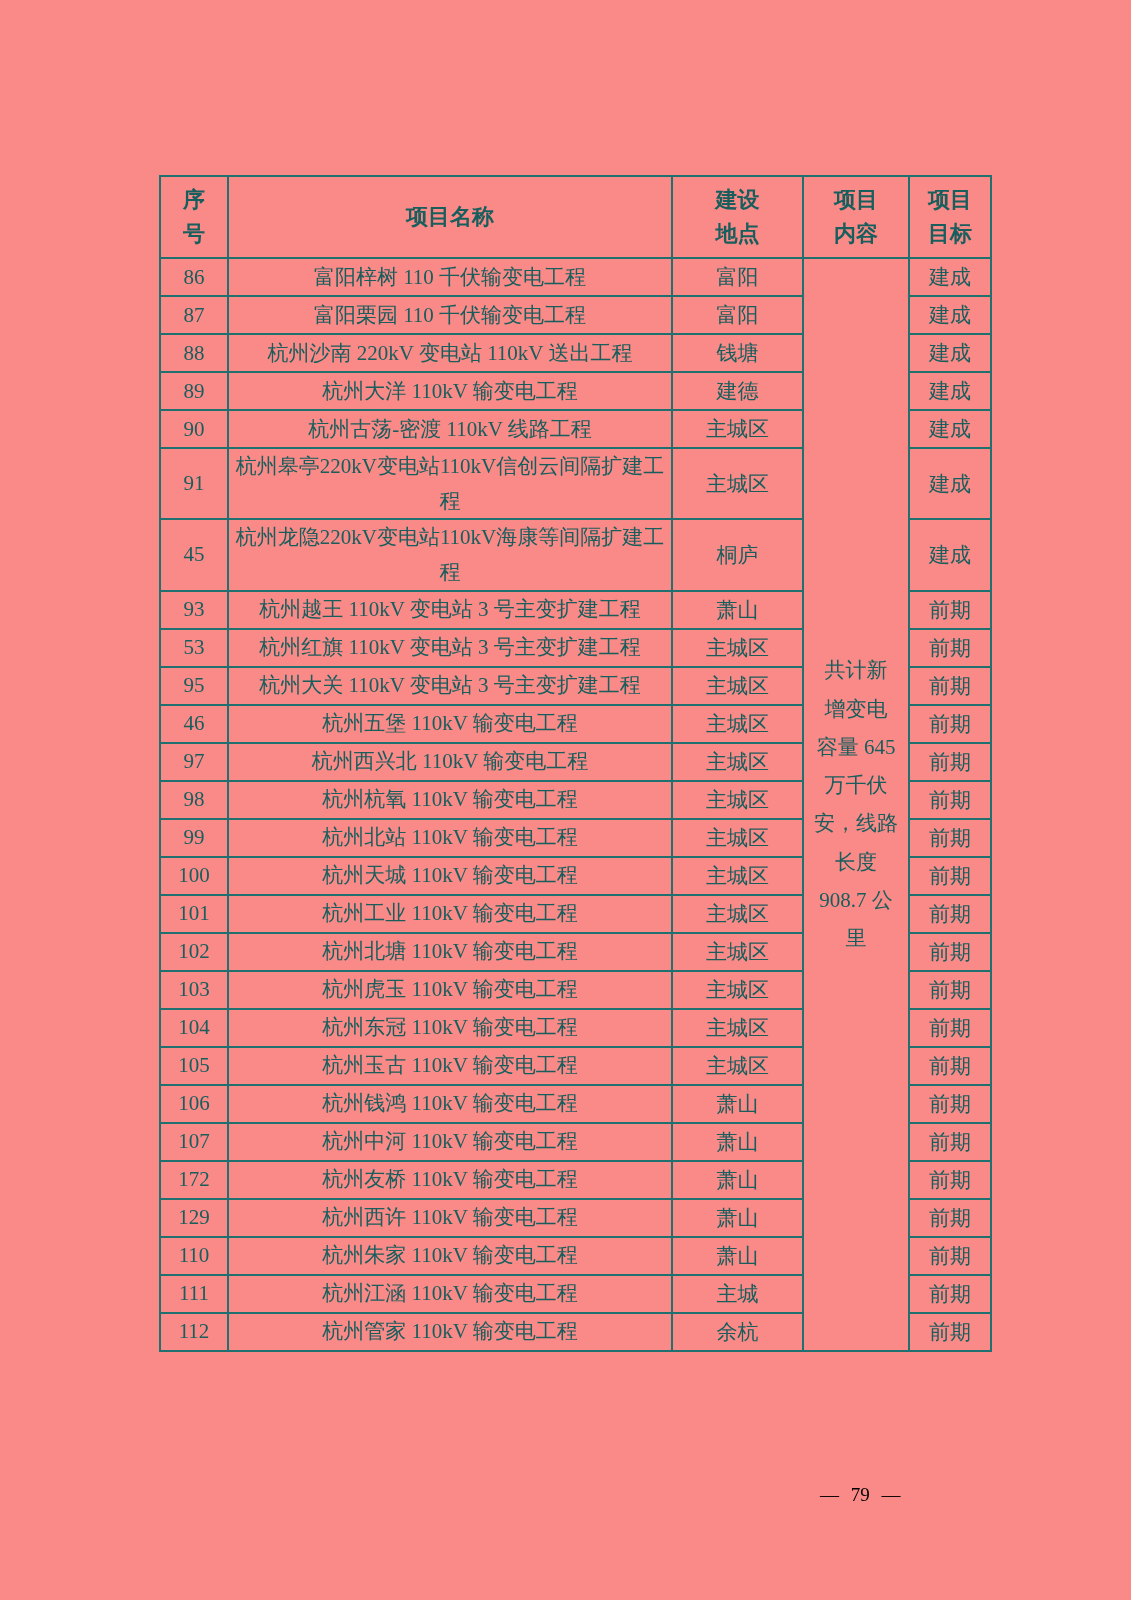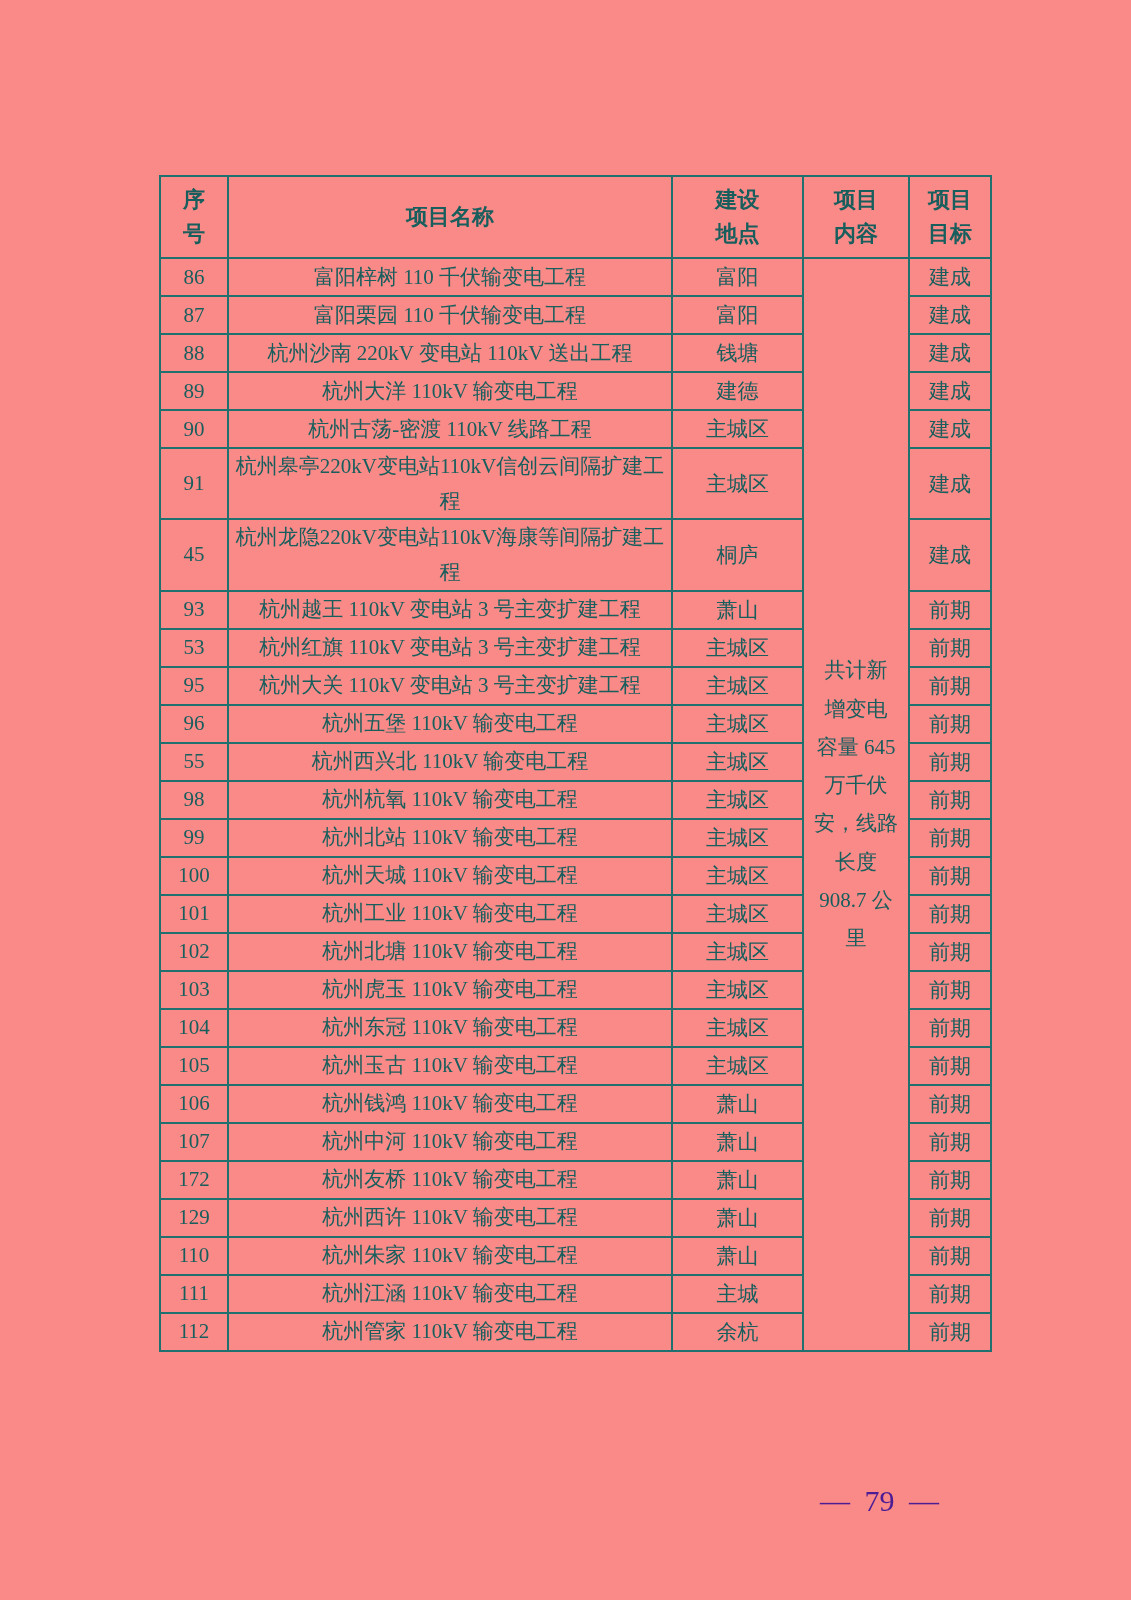--- a/index.html
+++ b/index.html
@@ -43,22 +43,22 @@
   .c-content {
     white-space: pre-line;
     line-height: 1.82;
     font-size: 20px;
     padding: 0 1px;
   }
   .footer {
     position: absolute;
     left: 820px;
     top: 1484px;
-    font-size: 30px;
-    color: #4c1d95;
+    font-size: 19px;
+    color: #000000;
     word-spacing: 7px;
     white-space: nowrap;
   }
 </style>
 </head>
 <body>
 
 <div class="page">
   <table class="grid">
     <colgroup>
@@ -144,27 +144,27 @@
           <td class="c-loc">主城区</td>
           <td class="c-goal">前期</td>
         </tr>
         <tr>
           <td class="c-no">95</td>
           <td class="c-name">杭州大关 110kV 变电站 3 号主变扩建工程</td>
           <td class="c-loc">主城区</td>
           <td class="c-goal">前期</td>
         </tr>
         <tr>
-          <td class="c-no">96</td>
+          <td class="c-no">46</td>
           <td class="c-name">杭州五堡 110kV 输变电工程</td>
           <td class="c-loc">主城区</td>
           <td class="c-goal">前期</td>
         </tr>
         <tr>
-          <td class="c-no">55</td>
+          <td class="c-no">97</td>
           <td class="c-name">杭州西兴北 110kV 输变电工程</td>
           <td class="c-loc">主城区</td>
           <td class="c-goal">前期</td>
         </tr>
         <tr>
           <td class="c-no">98</td>
           <td class="c-name">杭州杭氧 110kV 输变电工程</td>
           <td class="c-loc">主城区</td>
           <td class="c-goal">前期</td>
         </tr>

